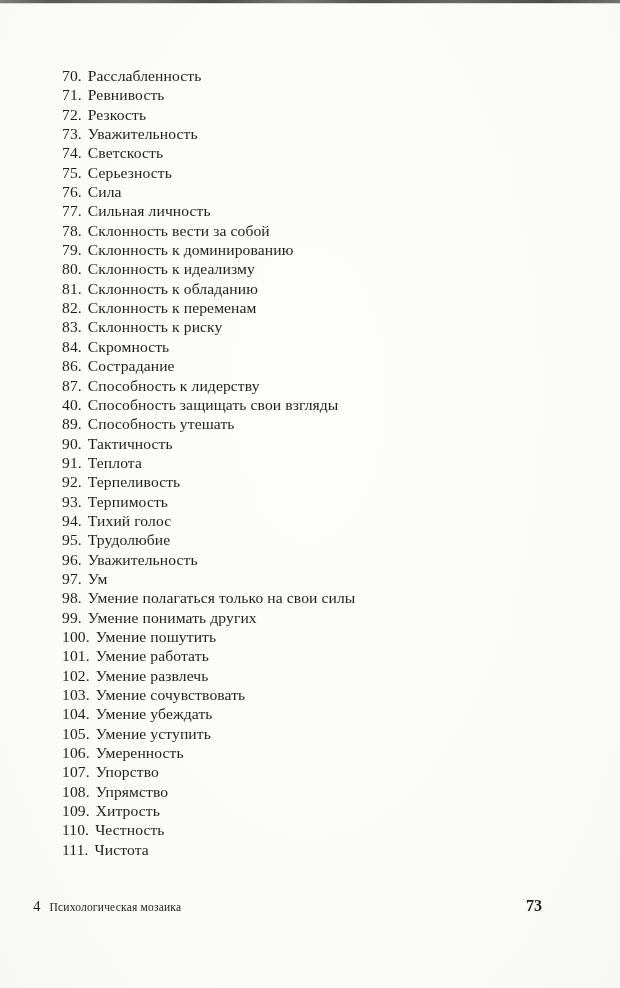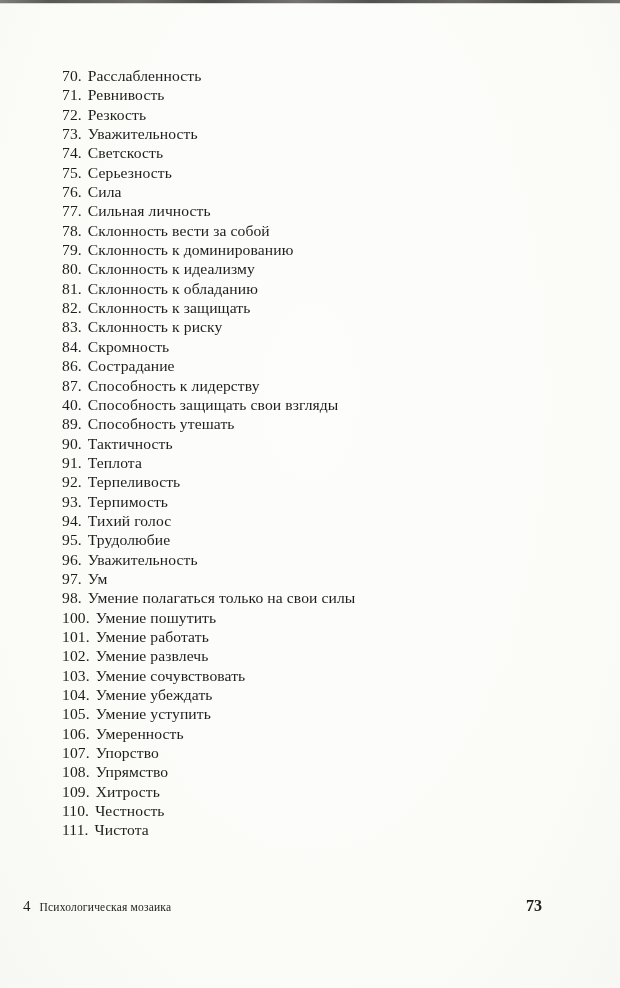--- a/index.html
+++ b/index.html
@@ -55,21 +55,21 @@
     margin-right: 6px;
   }
   .footer {
     position: absolute;
     left: 0;
     top: 897px;
     width: 620px;
     display: flex;
     justify-content: space-between;
     align-items: baseline;
-    padding: 0 78px 0 23px;
+    padding: 0 78px 0 33px;
     box-sizing: border-box;
   }
   .sig-num {
     font-size: 15px;
     margin-right: 5px;
   }
   .sig-title {
     font-size: 11.5px;
     letter-spacing: 0.2px;
   }
@@ -128,21 +128,21 @@
 
     <li class="trait-item">
       <span class="num">80.</span><span class="label">Склонность к идеализму</span>
     </li>
 
     <li class="trait-item">
       <span class="num">81.</span><span class="label">Склонность к обладанию</span>
     </li>
 
     <li class="trait-item">
-      <span class="num">82.</span><span class="label">Склонность к защищать</span>
+      <span class="num">82.</span><span class="label">Склонность к переменам</span>
     </li>
 
     <li class="trait-item">
       <span class="num">83.</span><span class="label">Склонность к риску</span>
     </li>
 
     <li class="trait-item">
       <span class="num">84.</span><span class="label">Скромность</span>
     </li>
 
@@ -192,20 +192,23 @@
     </li>
 
     <li class="trait-item">
       <span class="num">97.</span><span class="label">Ум</span>
     </li>
 
     <li class="trait-item">
       <span class="num">98.</span><span class="label">Умение полагаться только на свои силы</span>
     </li>
 
+    <li class="trait-item">
+      <span class="num">99.</span><span class="label">Умение понимать других</span>
+    </li>
 
     <li class="trait-item">
       <span class="num">100.</span><span class="label">Умение пошутить</span>
     </li>
 
     <li class="trait-item">
       <span class="num">101.</span><span class="label">Умение работать</span>
     </li>
 
     <li class="trait-item">

